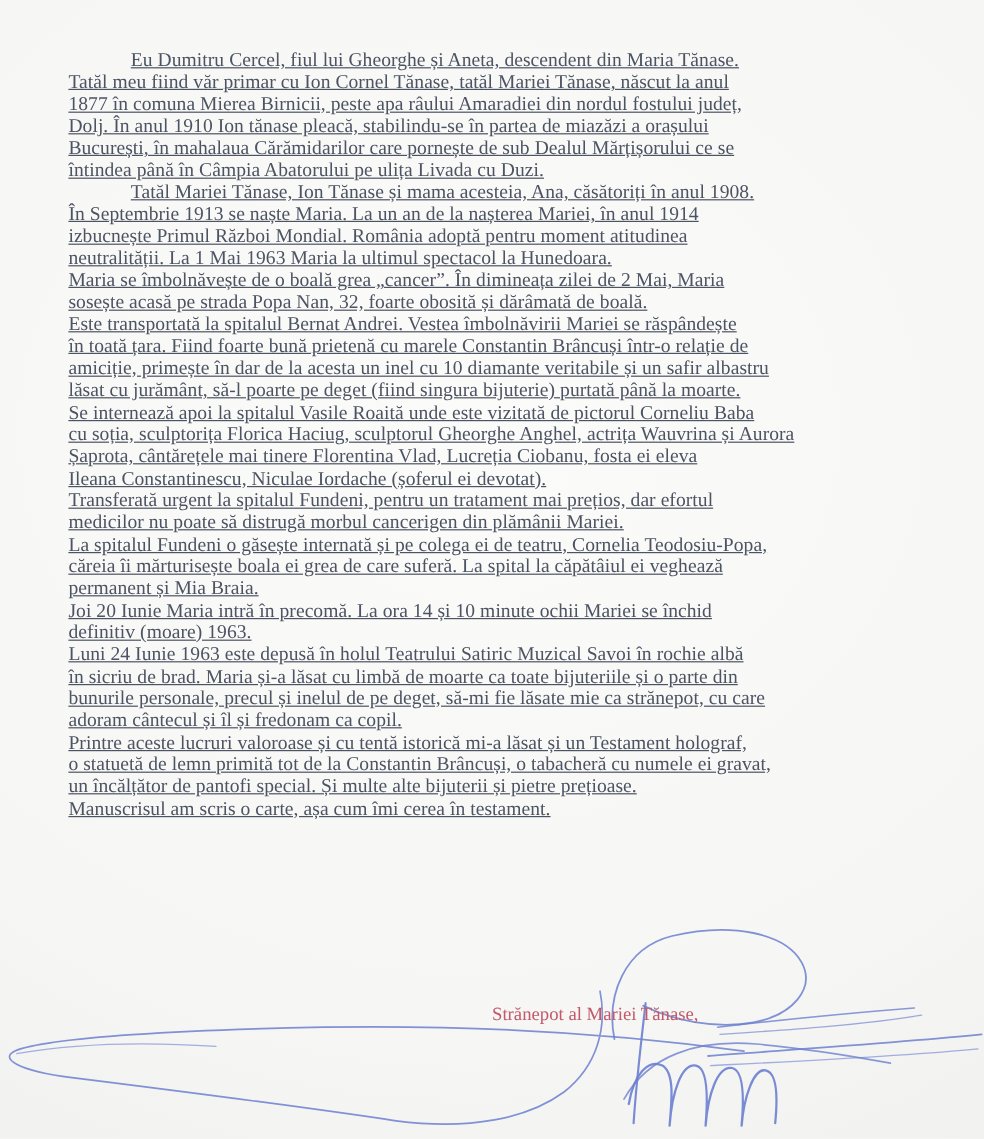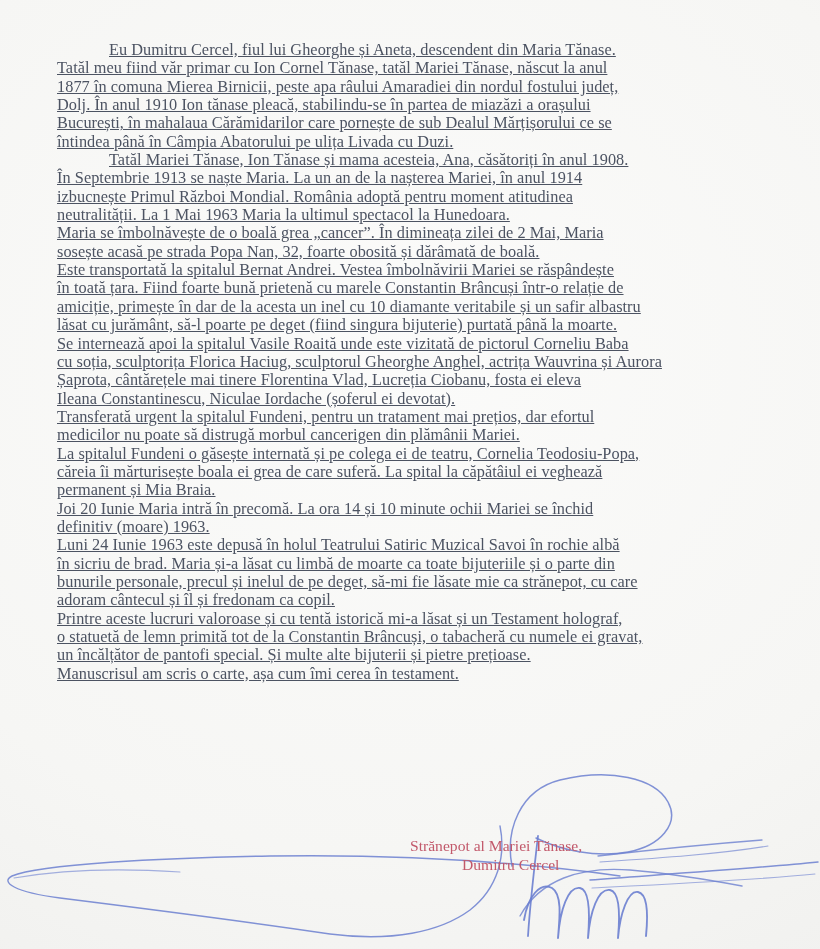--- a/index.html
+++ b/index.html
@@ -147,18 +147,17 @@
                  C 620 144, 628 120, 638 122 C 648 124, 648 146, 646 166" stroke-width="1.9" opacity="0.9"></path>
 
         <path d="M520 146 C 540 110, 580 96, 630 100 C 676 104, 710 110, 742 116" stroke-width="1.4" opacity="0.8"></path>
 
         <path d="M14 108 C 60 100, 120 98, 180 102" stroke-width="1.1" opacity="0.6"></path>
       </g>
     </svg>
 
     <div class="sig-text">
       <span>Strănepot al Mariei Tănase,</span>
-      <span class="line2">Dumitru Cercel</span>
     </div>
 
   </div>
 
 </div>
 
 </body></html>

